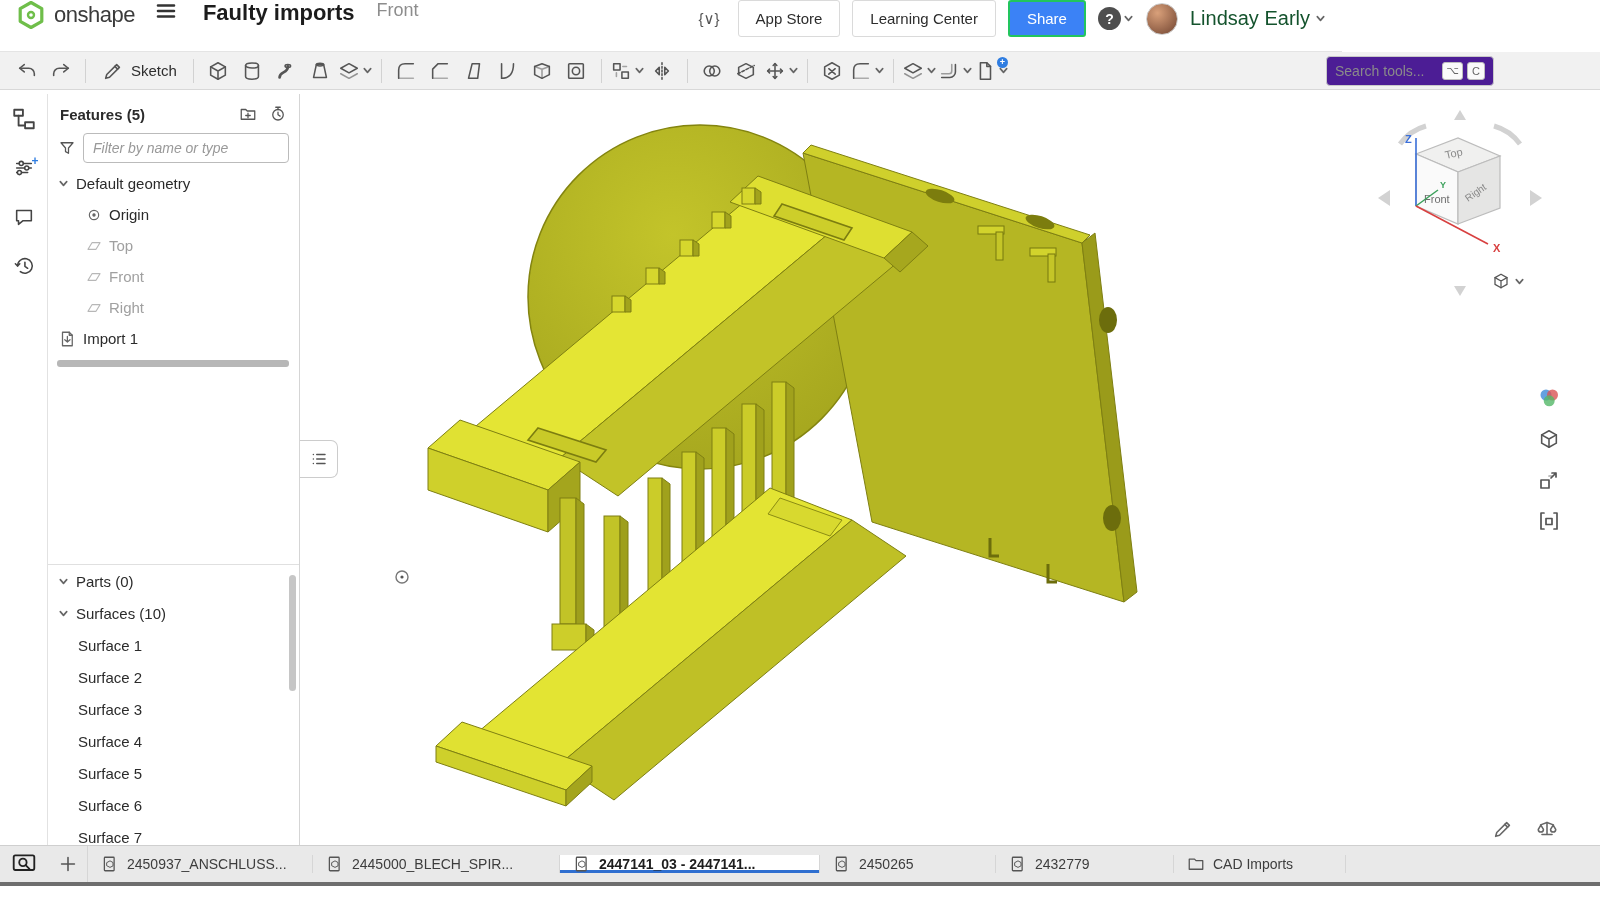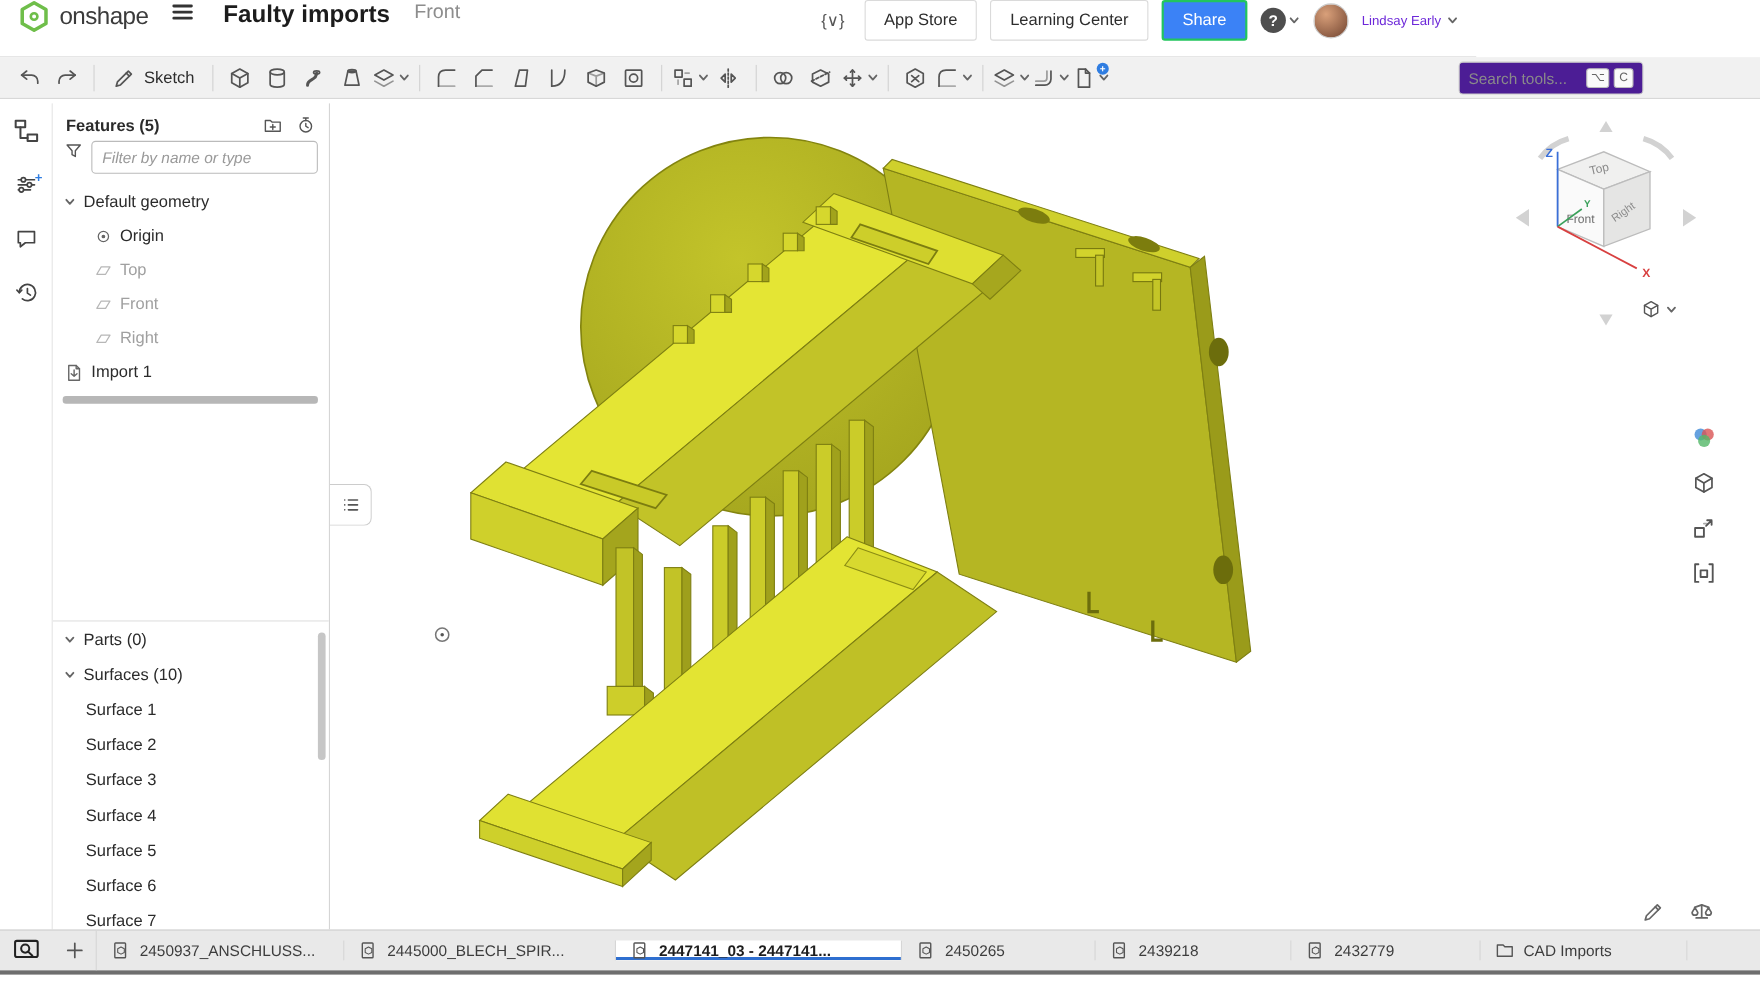--- a/index.html
+++ b/index.html
@@ -17,21 +17,21 @@
 #hamburger{margin:0 8px;color:#333}
 #doc-title{font-size:22px;font-weight:700;color:#1c1c1c;margin-left:6px}
 #ws-name{font-size:18px;color:#8d8d8d;margin-left:10px}
 #header-right{margin-left:auto;display:flex;align-items:center;gap:12px}
 .hbtn{height:37px;padding:0 17px;border:1px solid #dadada;background:#fff;border-radius:3px;font-size:15px;color:#2d2d2d;display:flex;align-items:center;cursor:pointer}
 #share-btn{background:#3b82f6;border:2px solid #22c55e;color:#fff;font-weight:400}
 #fs-glyph{font-size:15px;color:#555;padding:4px 6px;border-radius:4px}
 #help-wrap{display:flex;align-items:center;gap:2px}
 #help-circle{width:23px;height:23px;border-radius:50%;background:#4e4e4e;color:#fff;font-size:14px;font-weight:700;display:flex;align-items:center;justify-content:center}
 #avatar{width:32px;height:32px;border-radius:50%;background:radial-gradient(circle at 35% 30%,#d9a07a,#8a5a42 75%);border:1px solid #ccc}
-#user-wrap{display:flex;align-items:center;gap:5px;font-size:12px;color:#6d28d9}
+#user-wrap{display:flex;align-items:center;gap:5px;font-size:20px;color:#14532d}
 
 
 #toolbar{position:absolute;top:52px;left:0;width:1600px;height:38px;background:#f1f1f1;border-bottom:1px solid #d8d8d8;display:flex;align-items:center;padding:0 10px;gap:1px;z-index:4}
 .tbtn{height:32px;min-width:33px;display:flex;align-items:center;justify-content:center;border-radius:3px;color:#555;cursor:pointer;position:relative;gap:2px}
 .tsep{width:1px;height:24px;background:#d2d2d2;margin:0 7px}
 #sketch-btn{padding:0 8px;gap:7px}
 #sketch-label{font-size:15px;color:#2d2d2d}
 .badge{position:absolute;top:2px;right:1px;width:11px;height:11px;border-radius:50%;background:#2f7de1;color:#fff;font-size:9px;line-height:11px;text-align:center;font-weight:700}
 #search-tools{margin-left:auto;margin-right:96px;width:168px;height:30px;background:#4c1d95;border:1px solid #c9c9c9;border-radius:4px;display:flex;align-items:center;padding:0 8px;gap:4px;cursor:text}
 #search-tools-text{font-size:14px;color:#8a8a8a;flex:1;white-space:nowrap}
@@ -41,21 +41,21 @@
 #left-strip{position:absolute;top:94px;left:0;width:48px;height:751px;background:#fff;border-right:1px solid #e2e2e2;display:flex;flex-direction:column;align-items:center;padding-top:10px;gap:19px;z-index:3}
 .strip-btn{width:30px;height:30px;display:flex;align-items:center;justify-content:center;color:#444;cursor:pointer;position:relative}
 .strip-btn .bluedot{position:absolute;top:1px;right:0;color:#2f7de1;font-size:12px;font-weight:700}
 
 
 #features{position:absolute;top:94px;left:48px;width:252px;height:751px;background:#fff;border-right:1px solid #d5d5d5;font-size:15px;color:#2b2b2b;z-index:3;overflow:hidden}
 #feat-header{height:34px;display:flex;align-items:center;padding:6px 12px 0 12px}
 #feat-title{font-weight:700;font-size:15px}
 #feat-header .sp{flex:1}
 #feat-header .hic{color:#555;margin-left:12px;cursor:pointer}
-#filter-row{height:40px;display:flex;padding:0 10px;gap:7px}
+#filter-row{height:40px;display:flex;align-items:center;padding:0 10px;gap:7px}
 #filter-row .hic{color:#555}
 #filter-input{flex:1;height:30px;border:1px solid #bbb;border-radius:4px;padding:0 9px;font-size:14px;font-style:italic;color:#333;outline:none;font-family:inherit}
 #filter-input::placeholder{color:#999;font-style:italic}
 .frow{height:31px;display:flex;align-items:center;gap:7px;padding-left:10px;cursor:pointer;white-space:nowrap}
 .frow .lic{color:#666;flex:0 0 auto}
 .frow.child{padding-left:38px}
 .frow.dis{color:#a0a0a0}
 .frow.dis .lic{color:#b7b7b7}
 #rollback{height:7px;background:#b7b7b7;border-radius:3px;margin:6px 10px 0 9px;cursor:ns-resize}
 #feat-lower{position:absolute;top:470px;left:0;right:0;bottom:0;border-top:1px solid #e0e0e0}
@@ -798,28 +798,20 @@
           </svg>
         </span>
       <span>2450265</span>
     </div>
     <div class="tab">
       <span class="lic">
           <svg class="sic s18">
             <use href="#sym-tabdoc"></use>
           </svg>
         </span>
-      <span>2439218</span>
-    </div>
-    <div class="tab">
-      <span class="lic">
-          <svg class="sic s18">
-            <use href="#sym-tabdoc"></use>
-          </svg>
-        </span>
       <span>2432779</span>
     </div>
     <div class="tab">
       <span class="lic">
           <svg class="sic s18">
             <use href="#sym-folder"></use>
           </svg>
         </span>
       <span>CAD Imports</span>
     </div>

